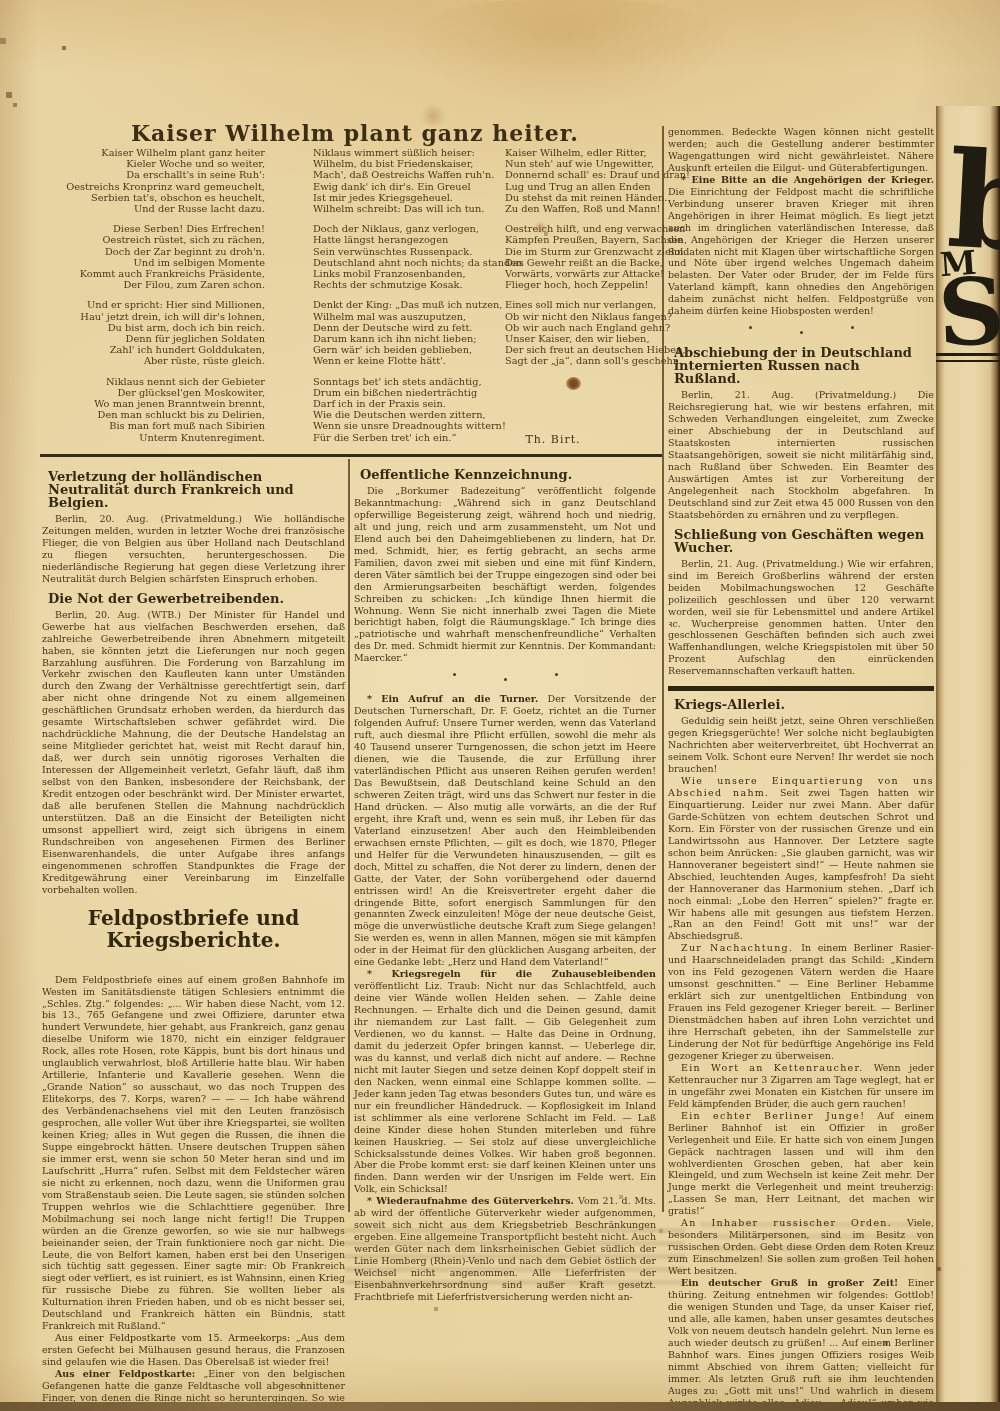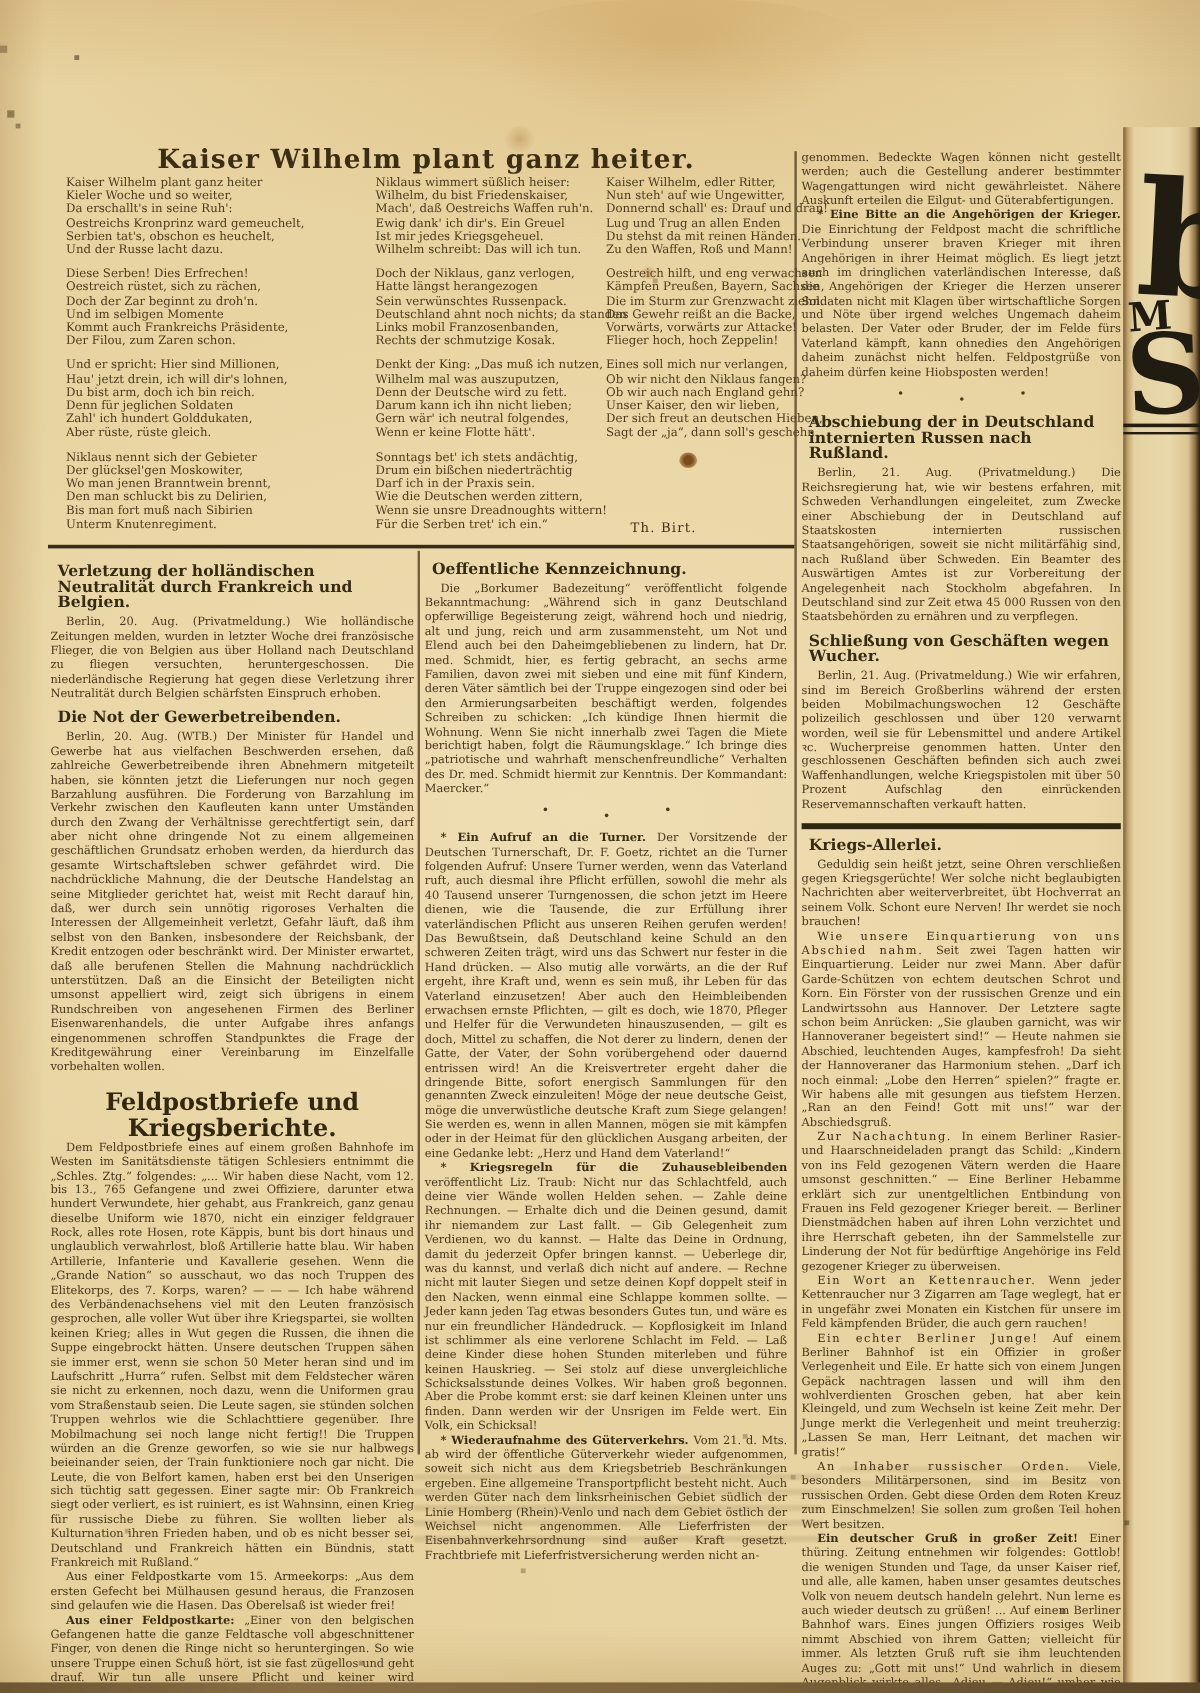--- a/index.html
+++ b/index.html
@@ -17,21 +17,21 @@
       linear-gradient(to bottom, rgba(196,150,80,0.25), transparent 70px),
       linear-gradient(to top, rgba(170,132,70,0.30), transparent 55px);
   }
   [data-interactable]{cursor:default;}
 
   
   #poem-title{position:absolute;top:120px;left:95px;width:520px;text-align:center;
     font-size:22px;font-weight:bold;letter-spacing:1px;color:#3c2e14;}
   #poem-cols{position:absolute;top:147px;left:55px;width:606px;display:flex;}
   .poem-col{flex:0 0 auto;}
-  .poem-col.c1{width:210px;}
+  .poem-col.c1{width:210px;text-align:right;}
   .poem-col.c2{width:192px;margin-left:48px;}
   .poem-col.c3{width:204px;}
   .stanza{margin:0 0 9px 0;}
   .pline{font-size:9.8px;line-height:11.2px;white-space:nowrap;color:#4a3a1b;}
   #poem-author{position:absolute;top:433px;left:455px;width:196px;text-align:center;
     font-size:11px;letter-spacing:1px;color:#3f3116;}
 
   
   #hr-poem{position:absolute;left:40px;top:454px;width:622px;height:3px;background:#382c18;}
   .vrule{position:absolute;width:2px;background:rgba(84,64,34,0.8);}
@@ -44,21 +44,21 @@
   #mid-col{top:461px;left:354px;width:302px;}
   #right-col{top:126px;left:668px;width:266px;}
   .para{font-size:9.5px;line-height:11.95px;text-indent:13px;margin:0;color:#46361a;}
   .para.noindent{text-indent:0;}
   .lead{font-weight:bold;color:#3a2d13;}
   .lead.sp{letter-spacing:1.3px;}
   .lead.nb{font-weight:normal;}
   .heading{font-weight:bold;text-align:left;font-size:13px;line-height:13px;
     margin:7px 6px 4px;text-indent:0;color:#352a12;}
   .heading-large{font-weight:bold;text-align:center;font-size:20px;line-height:22px;
-    margin:11px 0 0;text-indent:0;color:#33280f;}
+    margin:11px 0 23px;text-indent:0;color:#33280f;}
   .dots{text-align:center;margin:9px 0 8px;height:12px;}
   .dots span{display:inline-block;width:3px;height:3px;border-radius:50%;
     background:#4a3a1e;margin:0 24px;vertical-align:top;}
   .dots span.mid{transform:translateY(5px);}
   .thick-rule{height:5px;background:#2f2513;margin:9px 0 7px;}
 
   
   #page-edge{position:absolute;left:936px;top:106px;width:64px;height:1305px;overflow:hidden;
     background:linear-gradient(to right,#7c6138 0px,#c3a56f 4px,#e4d2a2 9px,#e9d8aa 38px,
       #dcc492 54px,#8f7144 60px,#3f3019 63px,#2a2012 64px);}
@@ -149,21 +149,21 @@
         <div class="pline" data-interactable="false">Sein verwünschtes Russenpack.</div>
         <div class="pline" data-interactable="false">Deutschland ahnt noch nichts; da standen</div>
         <div class="pline" data-interactable="false">Links mobil Franzosenbanden,</div>
         <div class="pline" data-interactable="false">Rechts der schmutzige Kosak.</div>
       </div>
       <div class="stanza" data-interactable="false">
         <div class="pline" data-interactable="false">Denkt der King: „Das muß ich nutzen,</div>
         <div class="pline" data-interactable="false">Wilhelm mal was auszuputzen,</div>
         <div class="pline" data-interactable="false">Denn der Deutsche wird zu fett.</div>
         <div class="pline" data-interactable="false">Darum kann ich ihn nicht lieben;</div>
-        <div class="pline" data-interactable="false">Gern wär' ich neutral folgendes,</div>
+        <div class="pline" data-interactable="false">Gern wär' ich beiden geblieben,</div>
         <div class="pline" data-interactable="false">Wenn er keine Flotte hätt'.</div>
       </div>
       <div class="stanza" data-interactable="false">
         <div class="pline" data-interactable="false">Sonntags bet' ich stets andächtig,</div>
         <div class="pline" data-interactable="false">Drum ein bißchen niederträchtig</div>
         <div class="pline" data-interactable="false">Darf ich in der Praxis sein.</div>
         <div class="pline" data-interactable="false">Wie die Deutschen werden zittern,</div>
         <div class="pline" data-interactable="false">Wenn sie unsre Dreadnoughts wittern!</div>
         <div class="pline" data-interactable="false">Für die Serben tret' ich ein.“</div>
       </div>

